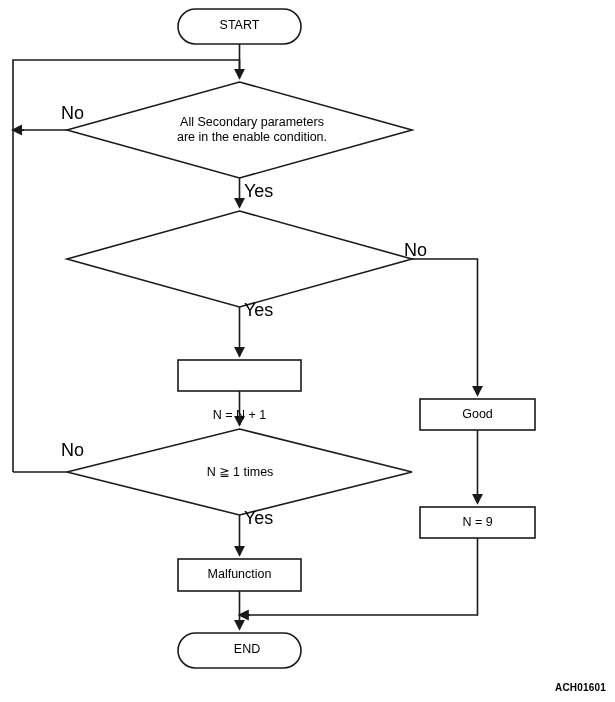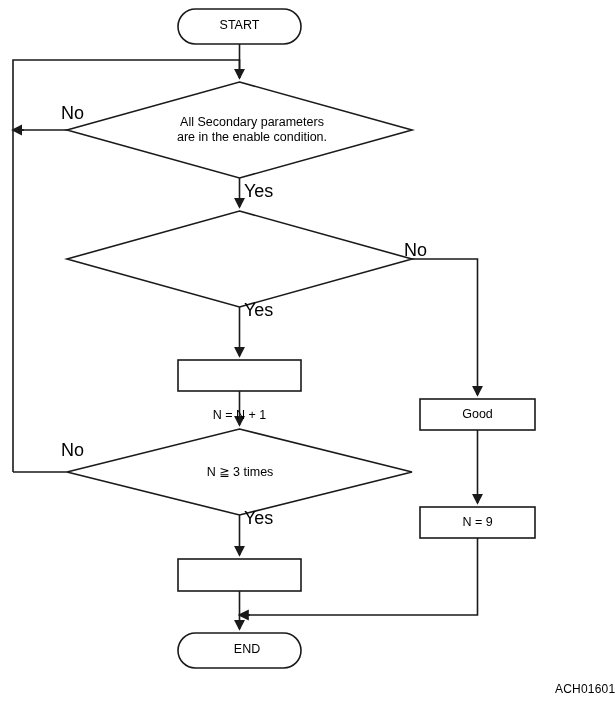--- a/index.html
+++ b/index.html
@@ -38,22 +38,22 @@
     pointer-events: none;
   }
   .edge-label {
     position: absolute;
     font-size: 18px;
     line-height: 14px;
     white-space: pre;
   }
   .code-label {
     position: absolute;
-    font-size: 12px;
-    font-weight: normal;
+    font-size: 10px;
+    font-weight: bold;
     letter-spacing: 0.2px;
   }
 </style>
 </head>
 <body>
 
 <div id="flow-root">
 
   <svg class="flow" viewBox="0 0 615 702" xmlns="http://www.w3.org/2000/svg">
     <defs>
@@ -116,22 +116,23 @@
   </svg>
 
   <div class="node-label" style="left:178px; top:18px; width:123px;">START</div>
 
   <div class="node-label" style="left:132px; top:115px; width:240px;">All Secondary parameters
 are in the enable condition.</div>
 
 
   <div class="node-label" style="left:178px; top:368px; width:123px;margin-top:40px;">N = N + 1</div>
 
-  <div class="node-label" style="left:150px; top:465px; width:180px;">N ≧ 3 times</div>
+  <div class="node-label" style="left:150px; top:465px; width:180px;">N ≧ 1 times</div>
 
+  <div class="node-label" style="left:178px; top:567px; width:123px;">Malfunction</div>
 
   <div class="node-label" style="left:420px; top:407px; width:115px;">Good</div>
 
   <div class="node-label" style="left:420px; top:515px; width:115px;">N = 9</div>
 
   <div class="node-label" style="left:178px; top:642px; width:138px;">END</div>
 
   <div class="edge-label" style="left:61px; top:106px;">No</div>
 
   <div class="edge-label" style="left:244px; top:184px;">Yes</div>

